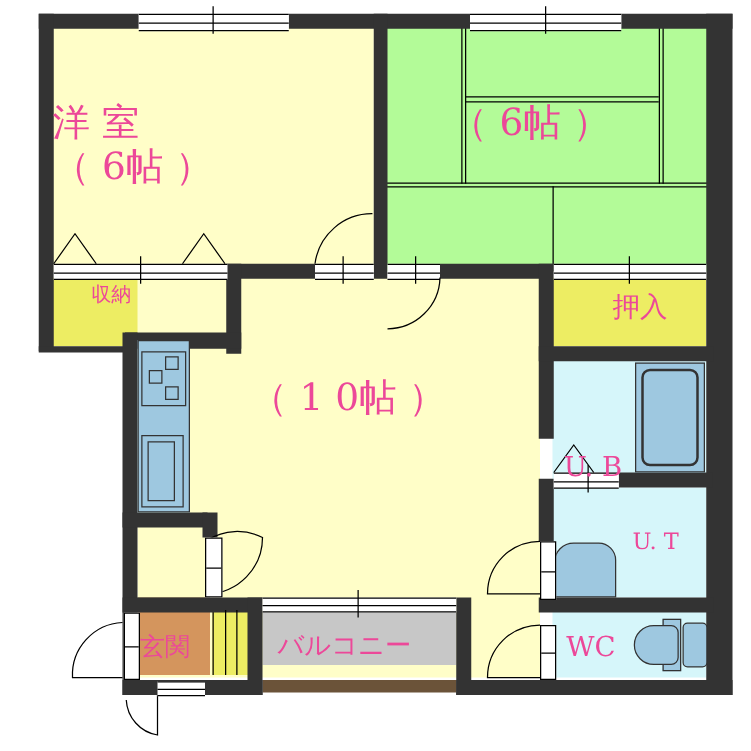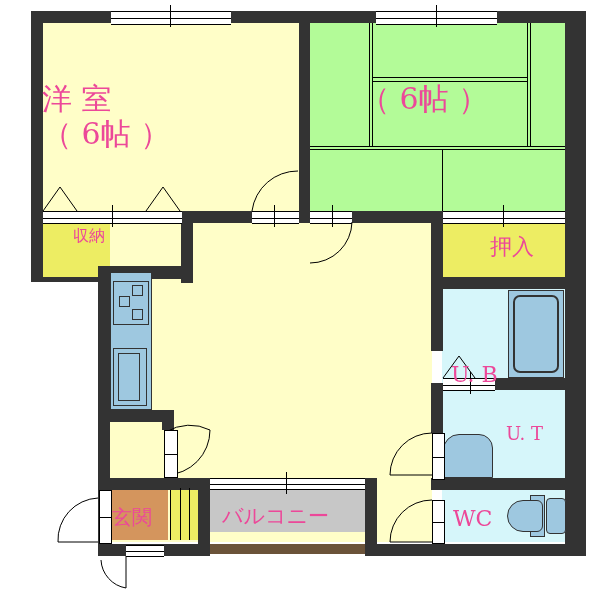--- a/index.html
+++ b/index.html
@@ -131,18 +131,19 @@
 <div class="label" style="left:42px;top:82px;width:257px;font-size:30px;">
   <div>洋 室</div>
   <div>（ 6帖 ）</div>
 </div>
 <div class="label" style="left:360px;top:82px;width:150px;font-size:30px;">
   <div>（ 6帖 ）</div>
 </div>
 <div class="label" style="left:73px;top:228px;font-size:16px;font-family:Liberation Mono, monospace;">収納</div>
 <div class="label" style="left:474px;top:234px;font-size:22px;margin-left:16px;">押入</div>
 <div class="label" style="left:200px;top:302px;width:180px;font-size:30px;">
+  <div>（ 1 0帖 ）</div>
 </div>
 <div class="label" style="left:451px;top:322px;font-size:22px;margin-top:40px;">U. B</div>
 <div class="label" style="left:506px;top:424px;font-size:18px;">U. T</div>
 <div class="label" style="left:453px;top:506px;font-size:22px;">WC</div>
 <div class="label" style="left:112px;top:506px;font-size:20px;">玄関</div>
 <div class="label" style="left:222px;top:504px;font-size:21px;">バルコニー</div>
 
 </body></html>

